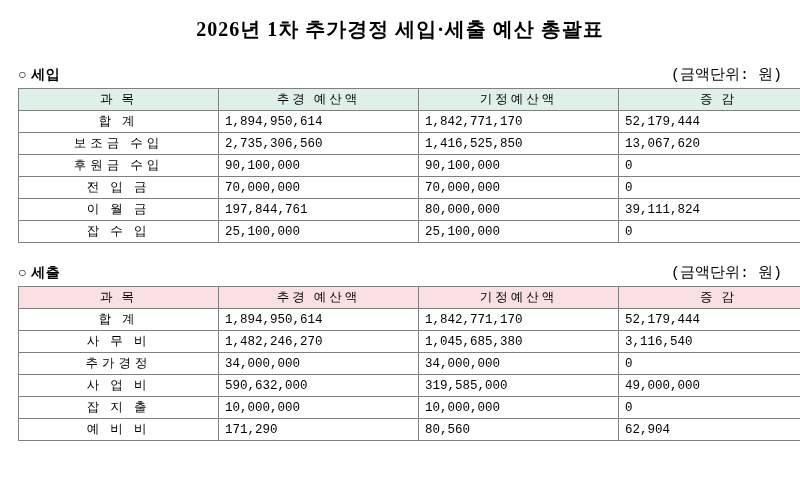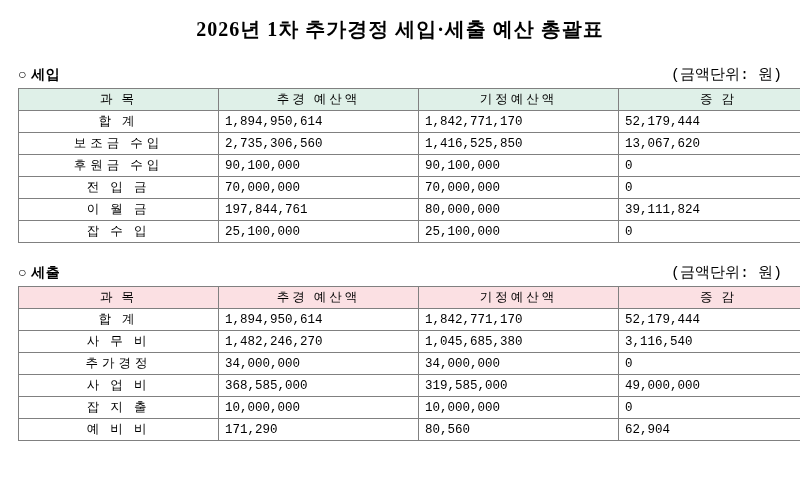--- a/index.html
+++ b/index.html
@@ -191,21 +191,21 @@
           <td class="num">3,116,540</td>
         </tr>
         <tr>
           <td class="item">추가경정</td>
           <td class="num">34,000,000</td>
           <td class="num">34,000,000</td>
           <td class="num">0</td>
         </tr>
         <tr>
           <td class="item">사 업 비</td>
-          <td class="num">368,585,000</td>
+          <td class="num">590,632,000</td>
           <td class="num">319,585,000</td>
           <td class="num">49,000,000</td>
         </tr>
         <tr>
           <td class="item">잡 지 출</td>
           <td class="num">10,000,000</td>
           <td class="num">10,000,000</td>
           <td class="num">0</td>
         </tr>
         <tr>

